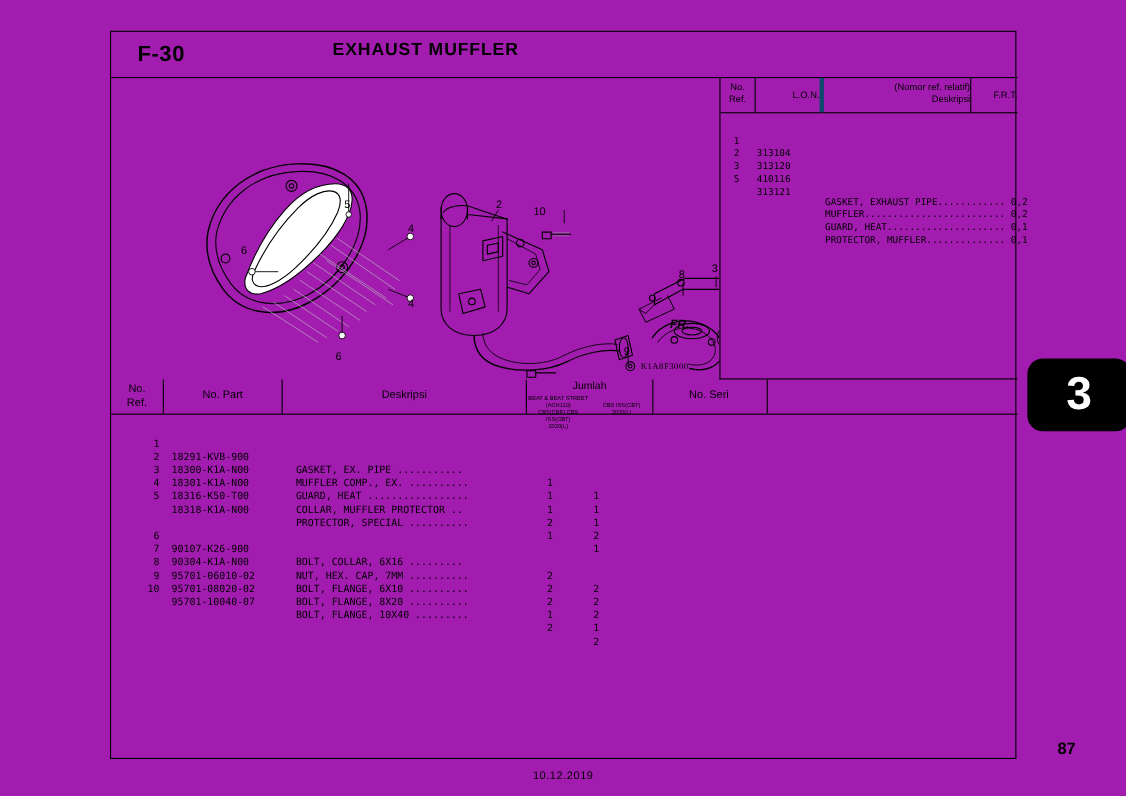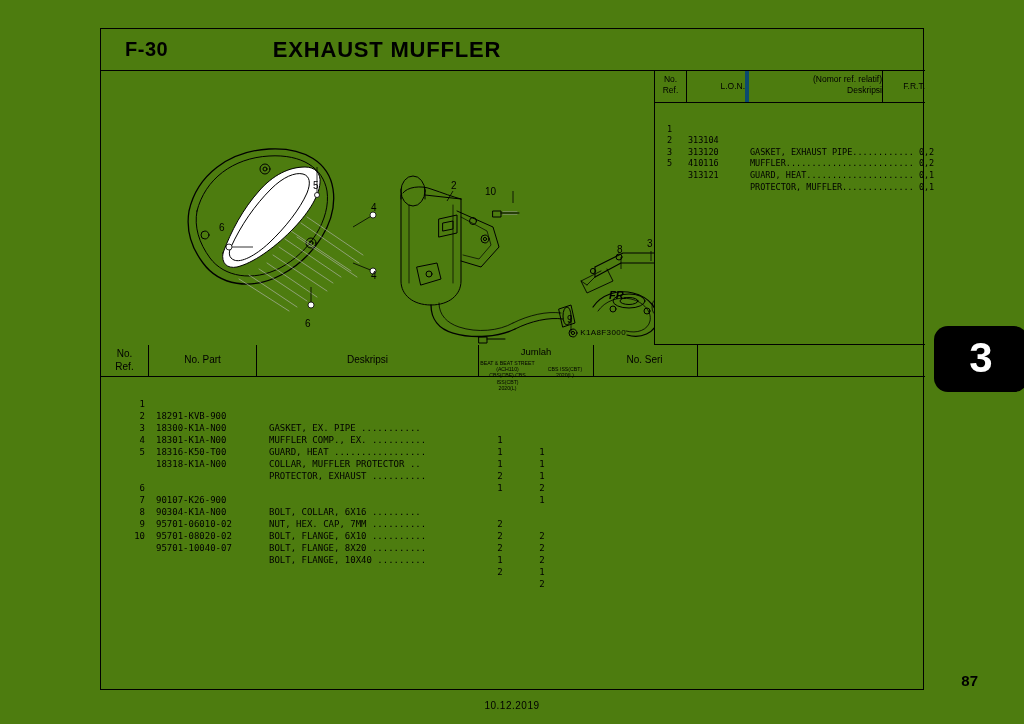--- a/index.html
+++ b/index.html
@@ -5,21 +5,21 @@
   * { box-sizing: border-box; }
   html, body {
     margin: 0; padding: 0;
     width: 1024px; height: 724px;
     background: #ffffff;
     font-family: "Liberation Sans", sans-serif;
   }
   #page {
     position: relative;
     width: 1024px; height: 724px;
-    background: #4d7c0f;
+    background: #a21caf;
     overflow: hidden;
     padding-left: 32px;
   }
 
   
   .frame {
     position: absolute;
     left: 100px; top: 28px;
     width: 824px; height: 662px;
     border: 1.5px solid #000;
@@ -36,21 +36,21 @@
     position: absolute;
     left: 24px; top: 9px;
     font-size: 20px; font-weight: bold;
     letter-spacing: 0.5px;
   }
   .header-title {
     position: absolute;
     left: 0; top: 8px;
     width: 572px;
     text-align: center;
-    font-size: 22px; font-weight: bold;
+    font-size: 16px; font-weight: bold;
     letter-spacing: 0.8px;
   }
 
   
   .ref-table {
     position: absolute;
     left: 553px; top: 42px;
     width: 271px; height: 274px;
     border-left: 1.5px solid #000;
     border-bottom: 1.5px solid #000;
@@ -83,34 +83,34 @@
   .ref-body {
     position: relative;
     padding: 9px 0 0 0;
     font-family: "DejaVu Sans Mono", monospace;
     font-size: 8.5px;
     line-height: 11.6px;
   }
   .ref-row { position: relative; height: 11.6px; white-space: pre; }
   .ref-row .r-no   { position: absolute; left: 12px; }
   .ref-row .r-lon  { position: absolute; left: 33px; }
-  .ref-row .r-desc { position: absolute; left: 95px; }
+  .ref-row .r-desc { position: absolute; left: 95px; margin-top: 32px; }
 
   
   .illus {
     position: absolute;
     left: 0; top: 42px;
     width: 553px; height: 274px;
     overflow: hidden;
   }
   .illus svg { display: block; }
   .illus-code {
     position: absolute;
     right: 28px; bottom: 8px;
-    font-family: Liberation Sans, sans-serif;
+    font-family: Liberation Serif, serif;
     font-size: 8px;
     letter-spacing: 0.4px;
     margin-top: 16px;
   }
   .fr-label {
     position: absolute;
     left: 508px; top: 218px;
     font-size: 11px; font-weight: bold; font-style: italic;
   }
 
@@ -455,21 +455,21 @@
         <div class="p-row">
           <span class="p-no">4</span>
           <span class="p-part">18316-K50-T00</span>
           <span class="p-desc">COLLAR, MUFFLER PROTECTOR ..</span>
           <span class="p-q1">2</span>
           <span class="p-q2">2</span>
         </div>
         <div class="p-row">
           <span class="p-no">5</span>
           <span class="p-part">18318-K1A-N00</span>
-          <span class="p-desc">PROTECTOR, EXHAUST ..........</span>
+          <span class="p-desc">PROTECTOR, SPECIAL ..........</span>
           <span class="p-q1">1</span>
           <span class="p-q2">1</span>
         </div>
 
         <div class="p-row gap"></div>
 
         <div class="p-row">
           <span class="p-no">6</span>
           <span class="p-part">90107-K26-900</span>
           <span class="p-desc">BOLT, COLLAR, 6X16 .........</span>

